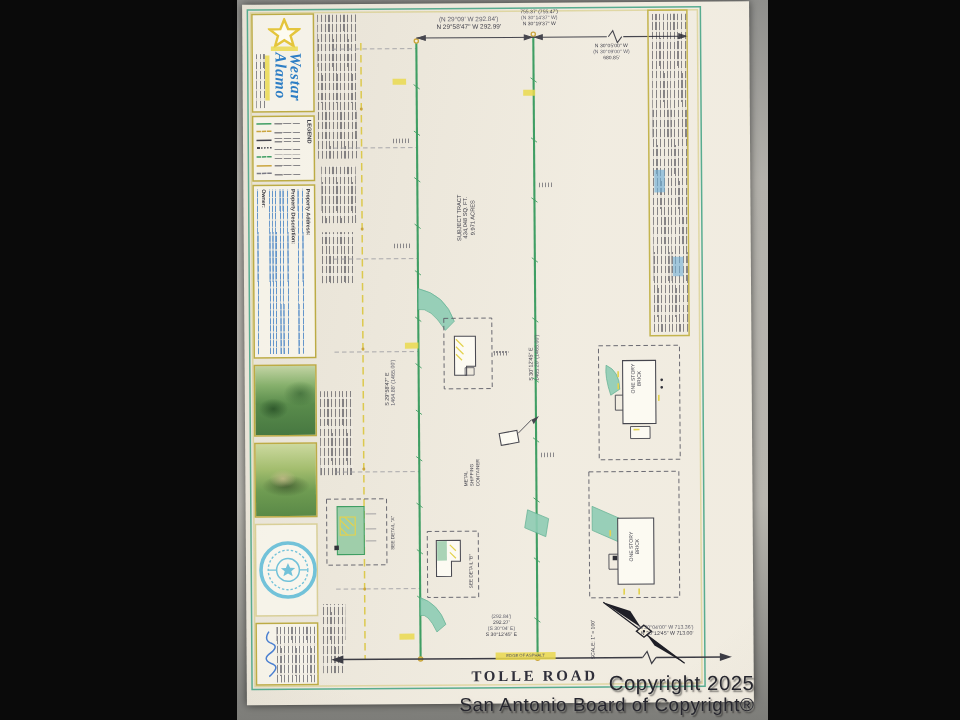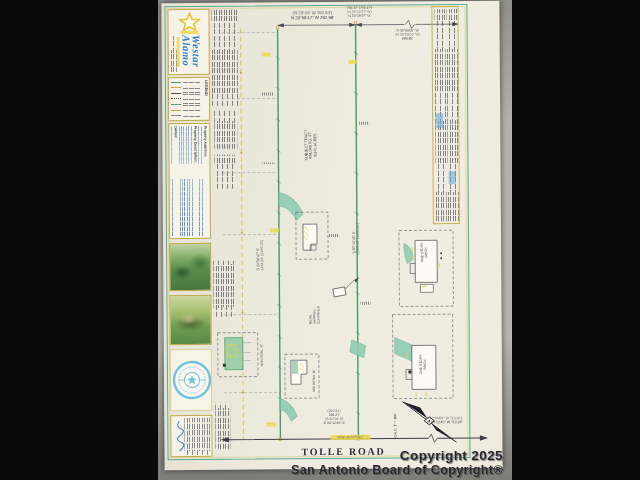--- a/index.html
+++ b/index.html
@@ -30,21 +30,21 @@
       repeating-linear-gradient(90deg, rgba(38,110,190,.7) 0 .9px, transparent .9px 2.4px);}
   
   .lbl{position:absolute;color:#3d3d48;line-height:1.18;}
   .lbl .rec{color:#63636e;}
   .rotw{position:absolute;}
   .rot90{transform:rotate(-90deg);transform-origin:0 0;white-space:nowrap;}
   .chip{position:absolute;background:#ead94f;opacity:.85;}
   .microscrib{position:absolute;height:3px;background:
       repeating-linear-gradient(90deg, rgba(70,70,82,.6) 0 .7px, transparent .7px 2px);}
   .watermark{position:absolute;right:137px;bottom:2px;text-align:right;
-      font-family:"Liberation Sans",sans-serif;font-weight:bold;color:#26262e;
+      font-family:"Liberation Sans",sans-serif;font-weight:normal;color:#26262e;
       text-shadow:0 0 2px rgba(235,232,220,.55), 1px 1px 1px rgba(0,0,0,.5);
       letter-spacing:.4px;line-height:15px;}
   .watermark .l1{font-size:13.5px;}
   .watermark .l2{font-size:12.5px;}
   
   .logo-name{writing-mode:vertical-rl;font-family:"Liberation Serif",serif;
      font-weight:bold;font-style:italic;color:#2d7ec5;font-size:10.5px;line-height:10px;letter-spacing:.5px;}
   .legend-row{display:flex;align-items:center;gap:2px;height:4.6px;}
   .legend-sym{width:10px;flex:0 0 10px;}
   .legend-bar{flex:1;height:2.2px;}
@@ -334,21 +334,21 @@
       <div class="rec">(S 30°04' E)</div>
       <div>S 30°12'45" E</div>
     </div>
     <div class="lbl" style="left:218px;top:415px;width:80px;text-align:right;font-size:3.5px;">
       <div class="rec">(N 30°04'00" W  713.36')</div>
       <div>N 30°12'45" W  713.00'</div>
     </div>
 
     <div class="chip" style="left:166px;top:432.5px;width:40px;height:5.5px;font-size:2.8px;line-height:5.5px;text-align:center;color:#44444c;">EDGE OF ASPHALT</div>
 
-    <div class="lbl" style="left:124px;top:444px;width:110px;text-align:center;font-family:'Liberation Serif',serif;font-weight:bold;font-size:10px;letter-spacing:1.8px;color:#2f2f3a;">TOLLE ROAD</div>
+    <div class="lbl" style="left:124px;top:444px;width:110px;text-align:right;font-family:'Liberation Serif',serif;font-weight:bold;font-size:10px;letter-spacing:1.8px;color:#2f2f3a;">TOLLE ROAD</div>
 
     <div class="rotw" style="left:229px;top:438px;">
       <div class="rot90 lbl" style="position:static;width:40px;font-size:3.4px;">SCALE: 1" = 100'</div>
     </div>
 
     <div class="rotw" style="left:145px;top:322px;">
       <div class="rot90 lbl" style="position:static;width:44px;font-size:3.1px;line-height:1.3;">
         <div>METAL</div>
         <div>SHIPPING</div>
         <div>CONTAINER</div>

